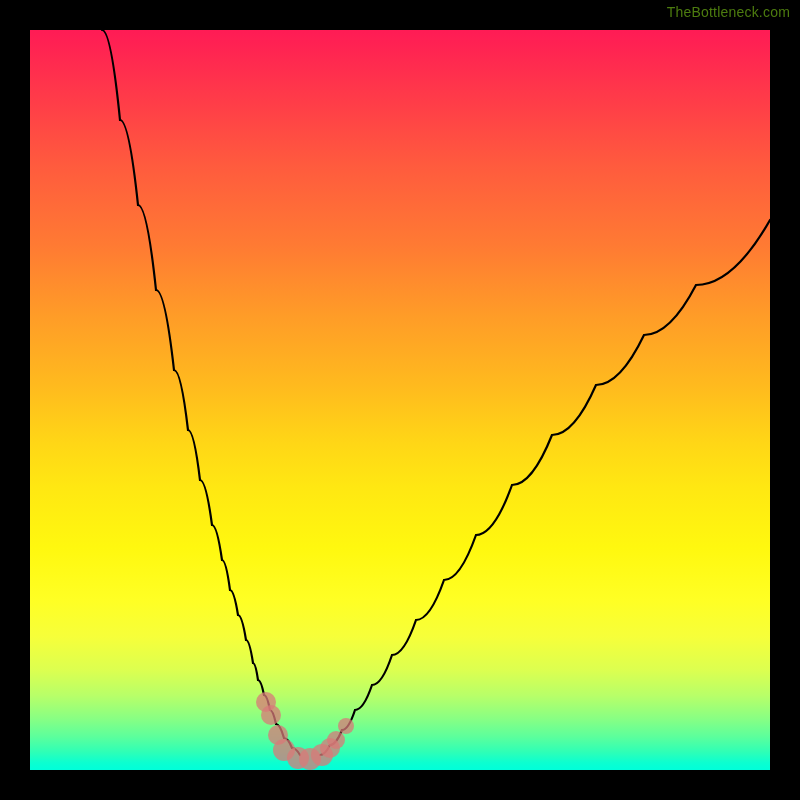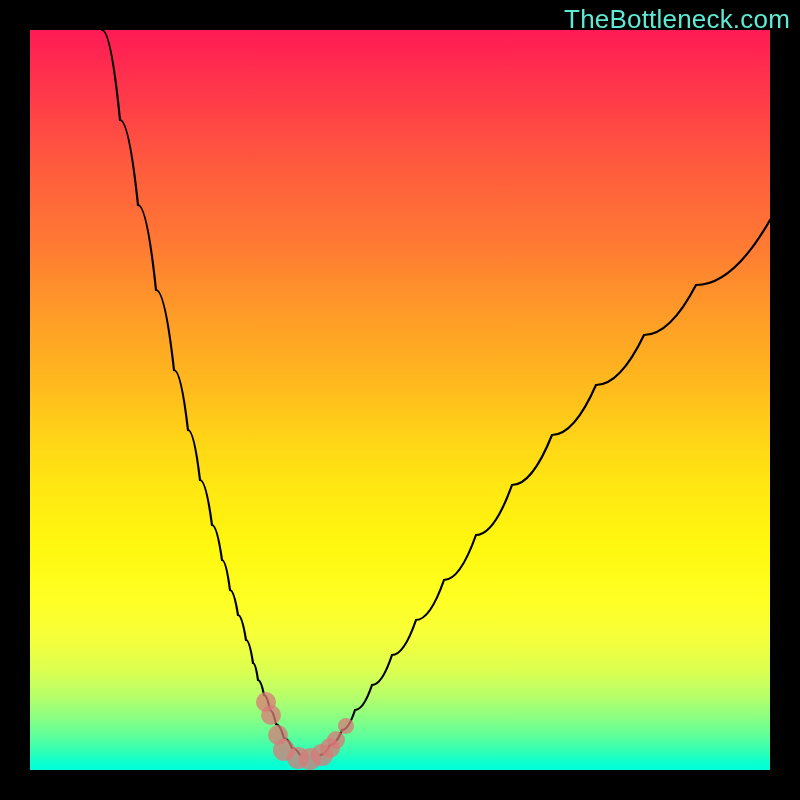--- a/index.html
+++ b/index.html
@@ -60,22 +60,22 @@
     stroke-linecap: round;
   }
   .marker {
     fill: #d87a78;
     fill-opacity: 0.75;
   }
   .watermark {
     position: absolute;
     top: 4px;
     right: 10px;
-    color: #5eead4;
-    font-size: 26px;
+    color: #4d7c0f;
+    font-size: 14px;
     letter-spacing: 0.2px;
     user-select: none;
   }
 </style>
 </head>
 <body>
 
 <div class="frame">
   <div class="plot">
     <div class="gradient"></div>

